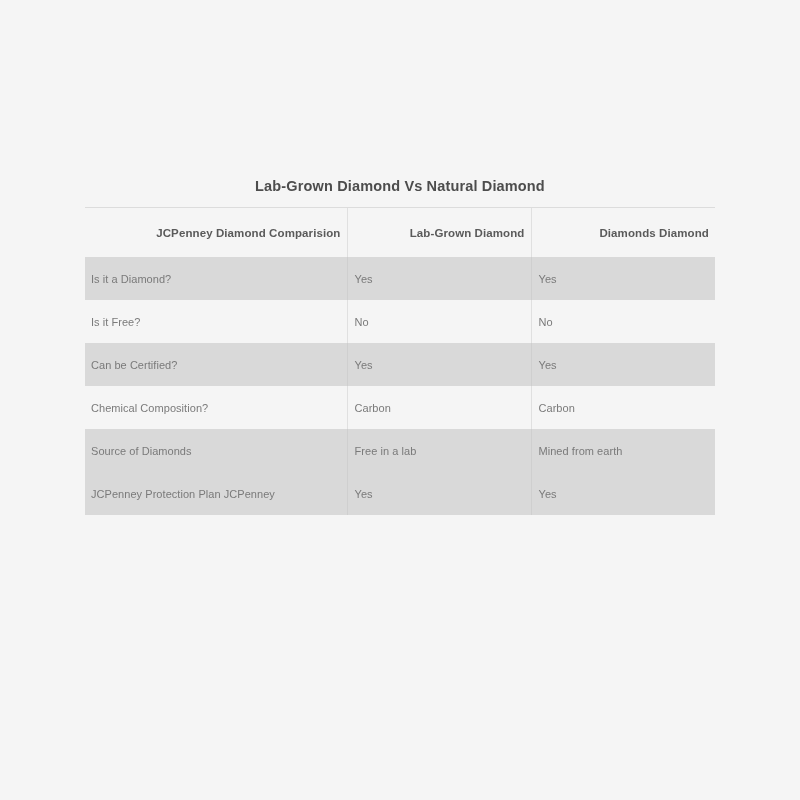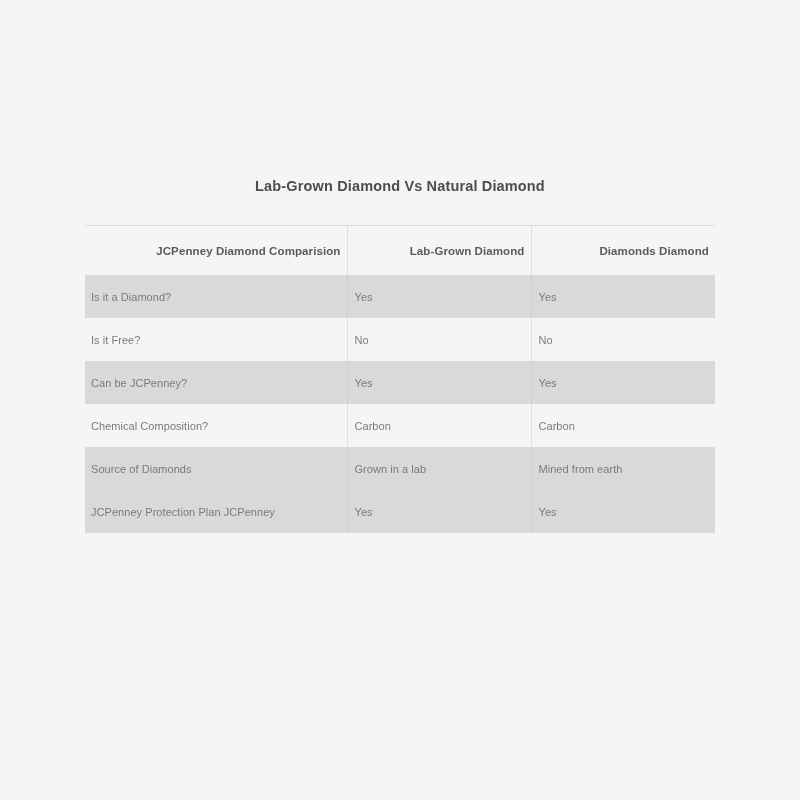--- a/index.html
+++ b/index.html
@@ -28,21 +28,21 @@
     top: 178px;
     width: 630px;
   }
 
   .table-title {
     text-align: center;
     font-size: 14.5px;
     font-weight: bold;
     color: #4d4d4d;
     letter-spacing: 0.15px;
-    padding-bottom: 31px;
+    padding-bottom: 13px;
     border-bottom: 1px solid #dcdcdc;
   }
 
   table.compare {
     border-collapse: collapse;
     width: 630px;
     table-layout: fixed;
     margin-top: 0;
   }
 
@@ -113,32 +113,32 @@
           <td>Is it a Diamond?</td>
           <td class="sep-l">Yes</td>
           <td class="sep-l">Yes</td>
         </tr>
         <tr class="plain">
           <td>Is it Free?</td>
           <td class="sep-l">No</td>
           <td class="sep-l">No</td>
         </tr>
         <tr class="shaded">
-          <td>Can be JCPenney?</td>
+          <td>Can be Certified?</td>
           <td class="sep-l">Yes</td>
           <td class="sep-l">Yes</td>
         </tr>
         <tr class="plain">
           <td>Chemical Composition?</td>
           <td class="sep-l">Carbon</td>
           <td class="sep-l">Carbon</td>
         </tr>
         <tr class="shaded">
           <td>Source of Diamonds</td>
-          <td class="sep-l">Grown in a lab</td>
+          <td class="sep-l">Free in a lab</td>
           <td class="sep-l">Mined from earth</td>
         </tr>
         <tr class="shaded">
           <td>JCPenney Protection Plan JCPenney</td>
           <td class="sep-l">Yes</td>
           <td class="sep-l">Yes</td>
         </tr>
       </tbody>
     </table>
 

